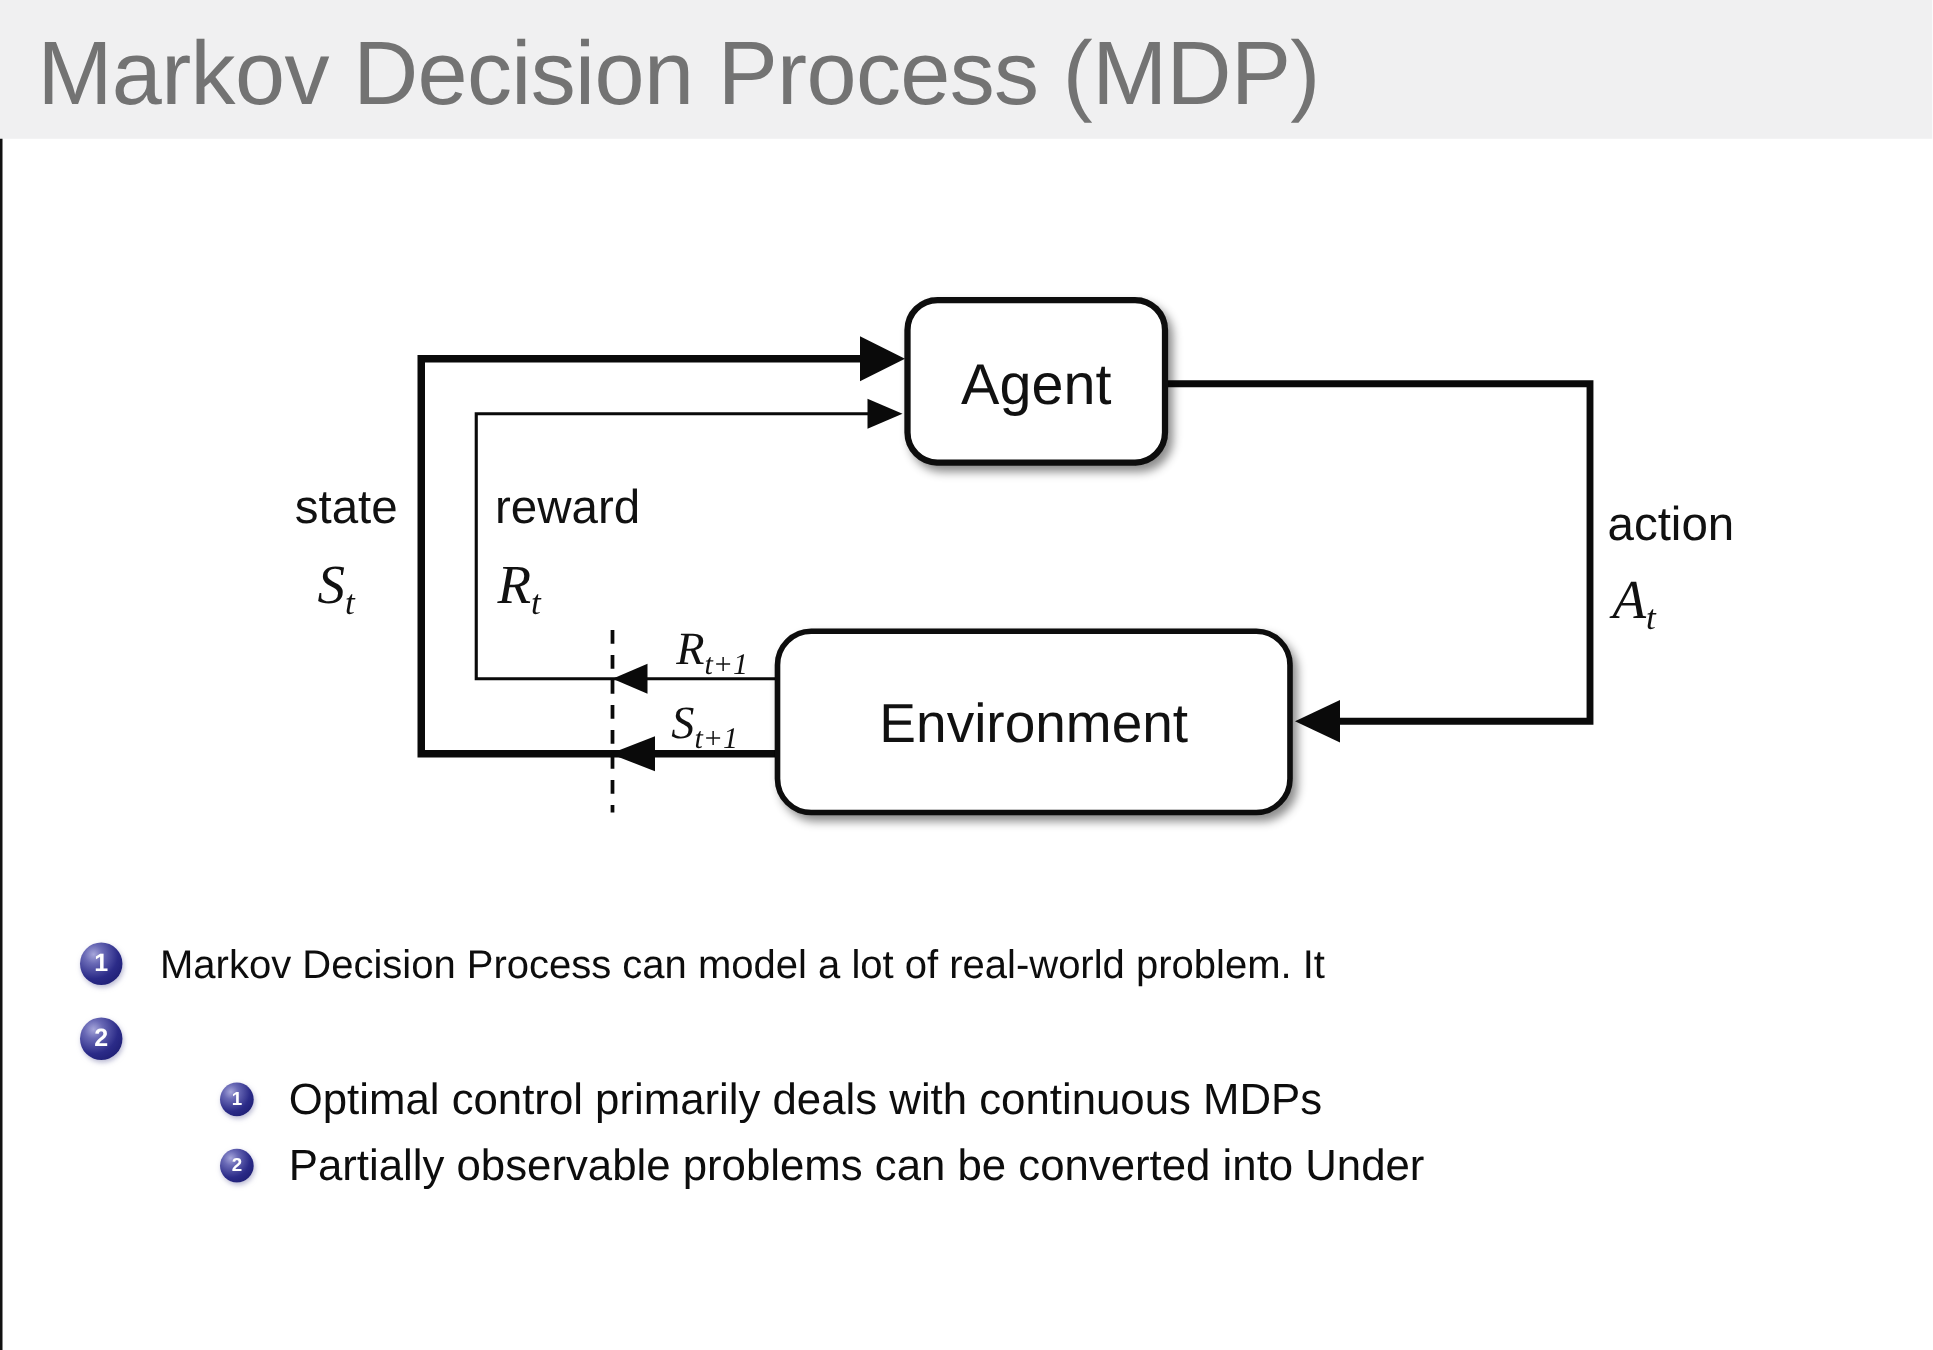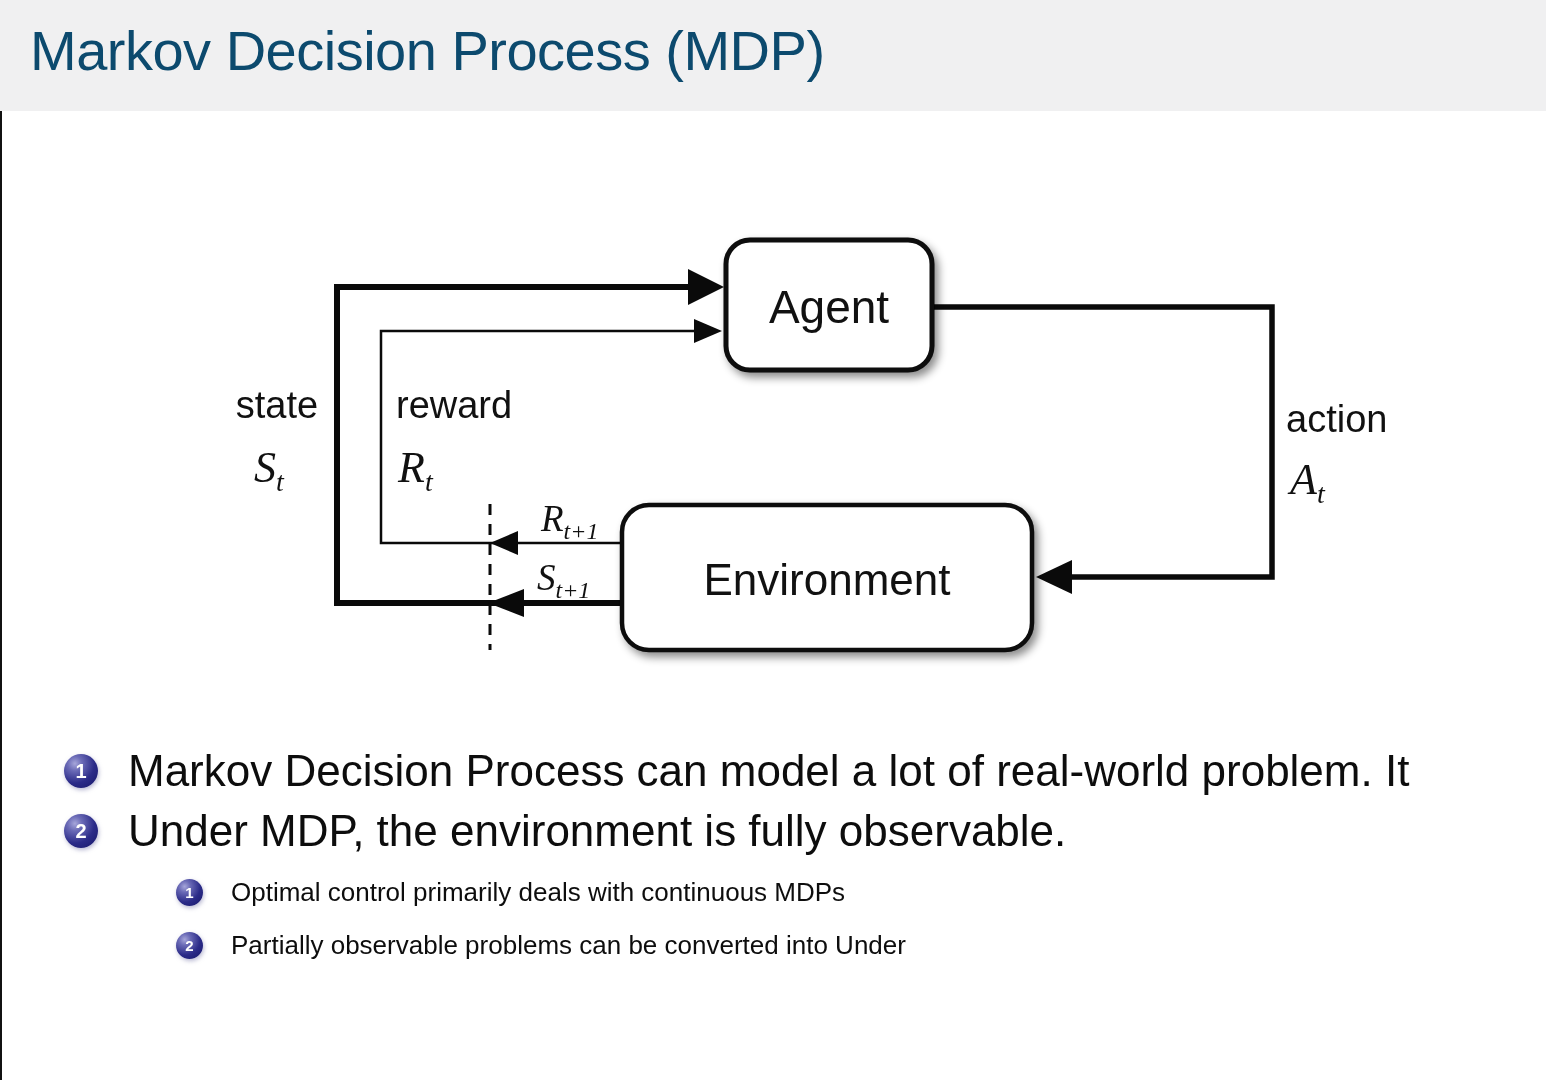--- a/index.html
+++ b/index.html
@@ -11,42 +11,42 @@
   }
   .left-edge{
     position:absolute;left:0;top:0;width:2px;height:1080px;background:#111;
   }
   .title-bar{
     position:absolute;left:0;top:0;width:1546px;height:111px;
     background:#f0f0f1;
   }
   .title-bar .title{
     position:absolute;left:30px;top:18px;
-    font-size:56px;letter-spacing:-0.5px;color:#0c4a6e;
+    font-size:72px;letter-spacing:-0.5px;color:#737373;
     white-space:nowrap;
   }
   .diagram-svg{position:absolute;left:0;top:110px;}
   .diagram-label{font-family:"Liberation Sans",sans-serif;font-size:38px;fill:#111;}
   .math{font-family:"Liberation Serif",serif;font-style:italic;fill:#111;}
   .bullets{
     position:absolute;left:64px;top:741px;width:1460px;
     display:flex;flex-direction:column;
   }
   .b-item{display:flex;gap:30px;}
-  .b-text{font-size:44px;line-height:60px;white-space:nowrap;text-align:right;}
+  .b-text{font-size:32px;line-height:60px;white-space:nowrap;text-align:right;}
   .ball{
     flex:none;width:34px;height:34px;margin-top:13px;border-radius:50%;
     background:radial-gradient(circle at 32% 28%, #a6a6da 0%, #6a6ab6 22%, #2b2b88 58%, #161667 100%);
     color:#fff;display:flex;align-items:center;justify-content:center;
     font-size:20px;font-weight:bold;
     box-shadow:1px 2px 4px rgba(130,130,175,0.55);
   }
   .sub-list{margin-left:112px;margin-top:5px;display:flex;flex-direction:column;}
   .sub-item{display:flex;gap:28px;}
-  .sub-text{font-size:26px;line-height:53px;white-space:nowrap;}
+  .sub-text{font-size:35px;line-height:53px;white-space:nowrap;}
   .ball.sub{width:27px;height:27px;margin-top:13px;font-size:15px;}
 </style>
 </head>
 <body>
 
 <div class="left-edge"></div>
 
 <div class="title-bar">
   <div class="title">Markov Decision Process (MDP)</div>
 </div>
@@ -111,23 +111,20 @@
 
   <div class="b-item">
     <div class="ball">1</div>
     <div class="b-text">
       <div>Markov Decision Process can model a lot of real-world problem. It</div>
     </div>
   </div>
 
   <div class="b-item">
     <div class="ball">2</div>
-    <div class="b-text">
-      <div>Under MDP, the environment is fully observable.</div>
-    </div>
   </div>
 
   <div class="sub-list">
     <div class="sub-item">
       <div class="ball sub">1</div>
       <div class="sub-text">Optimal control primarily deals with continuous MDPs</div>
     </div>
     <div class="sub-item">
       <div class="ball sub">2</div>
       <div class="sub-text">Partially observable problems can be converted into Under</div>

